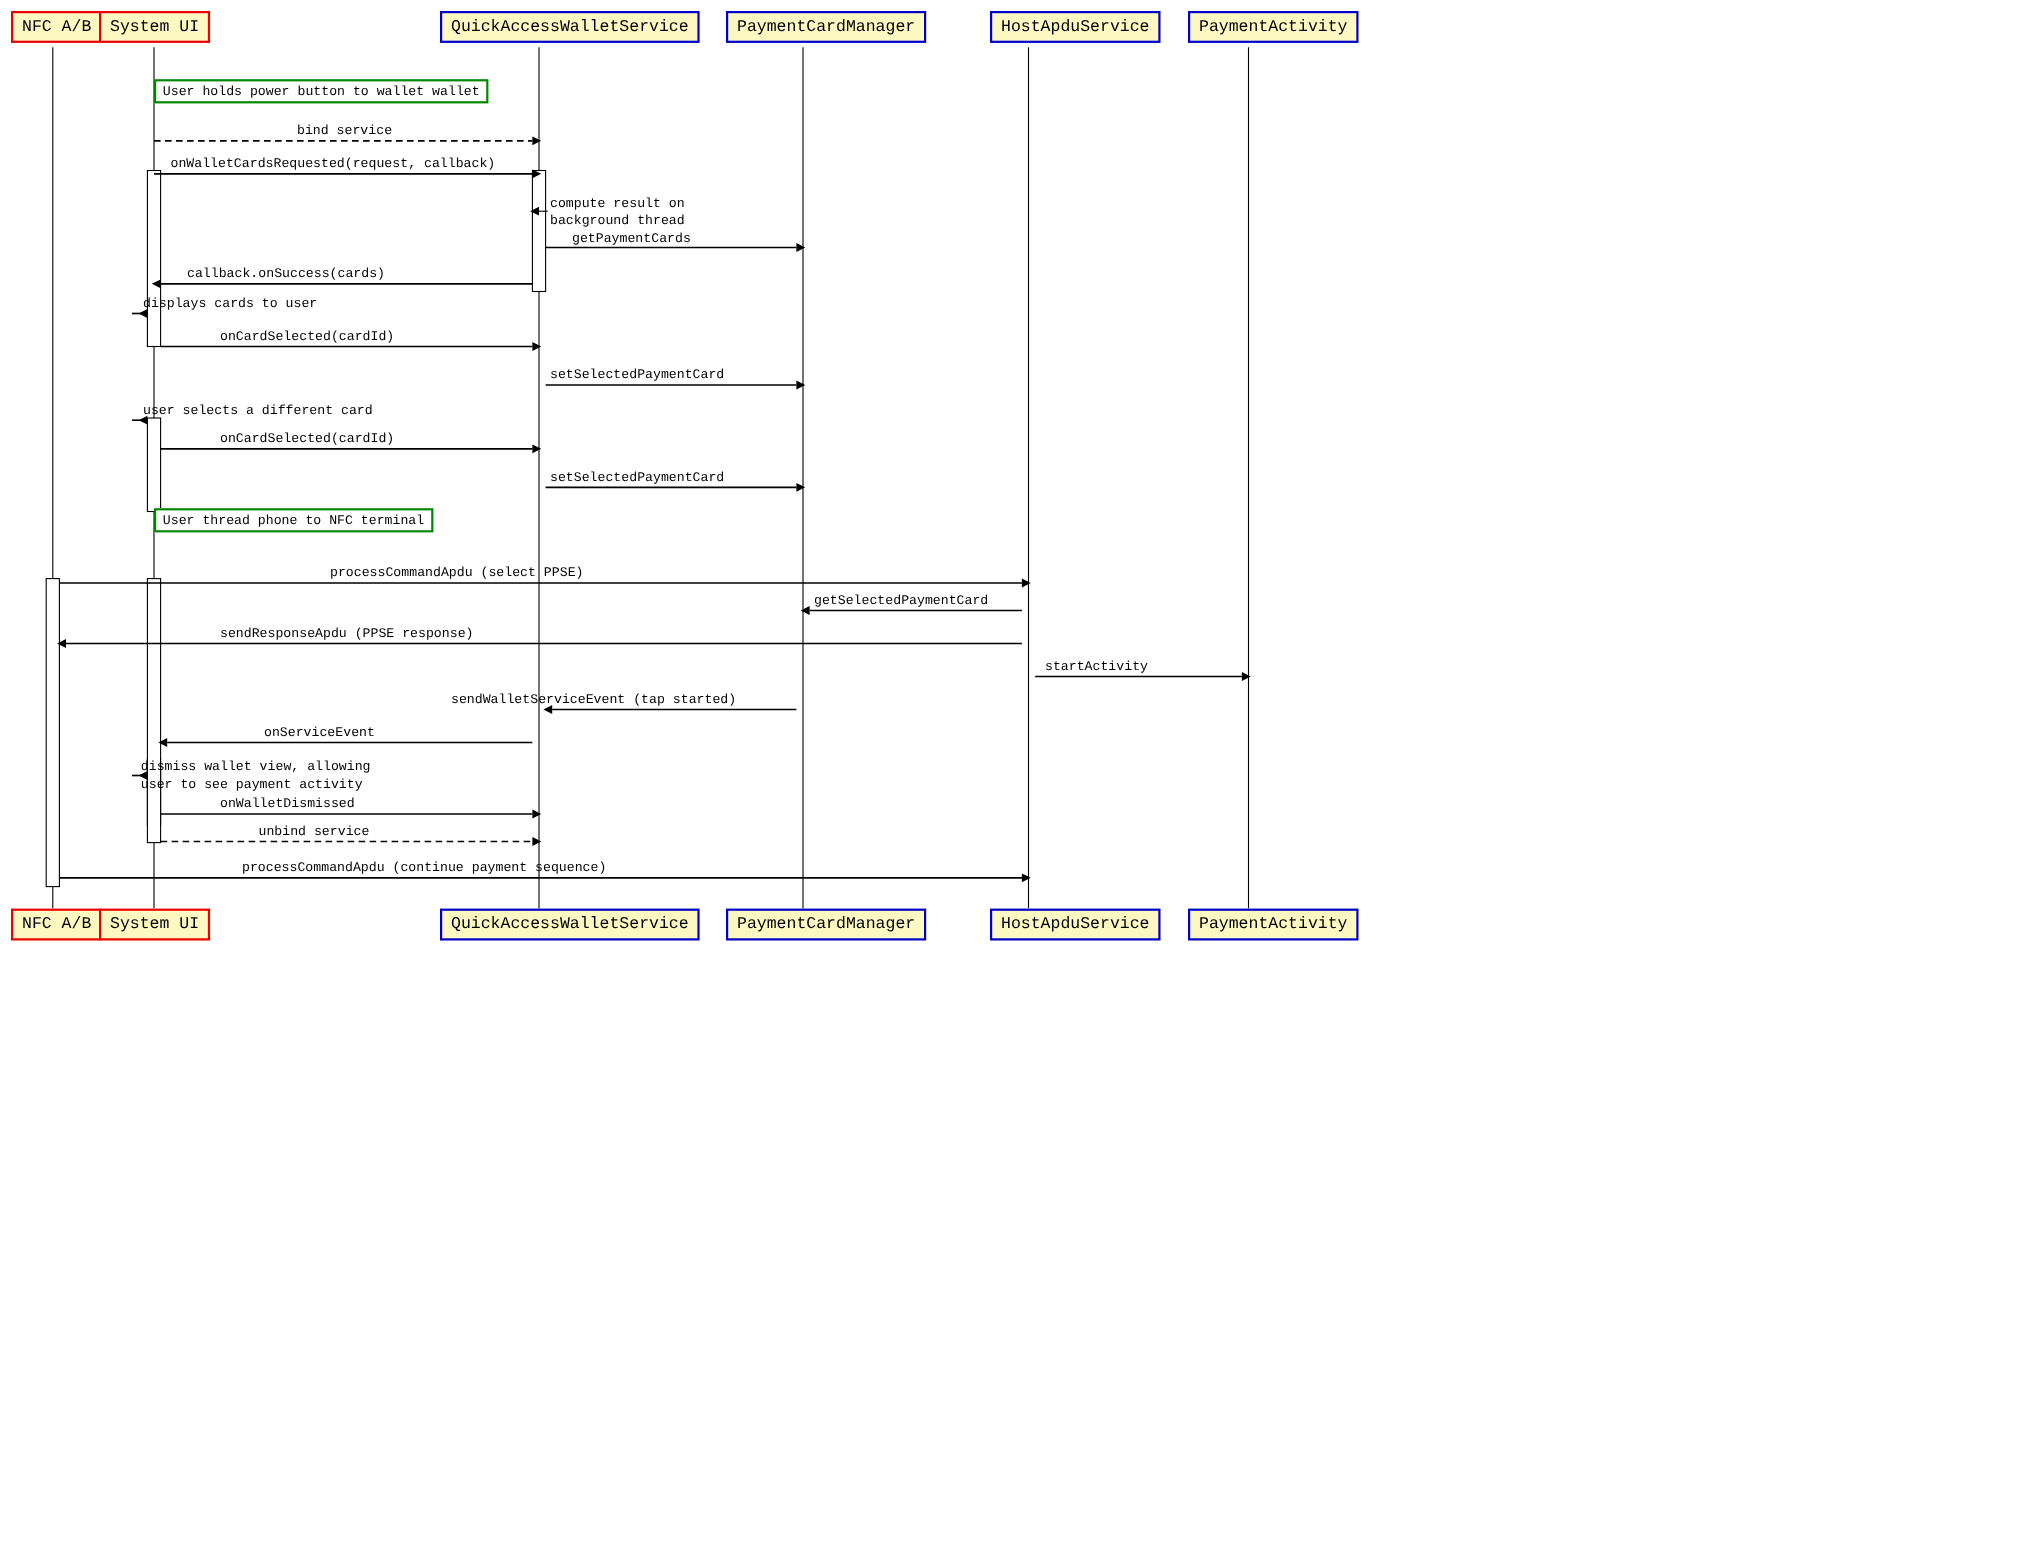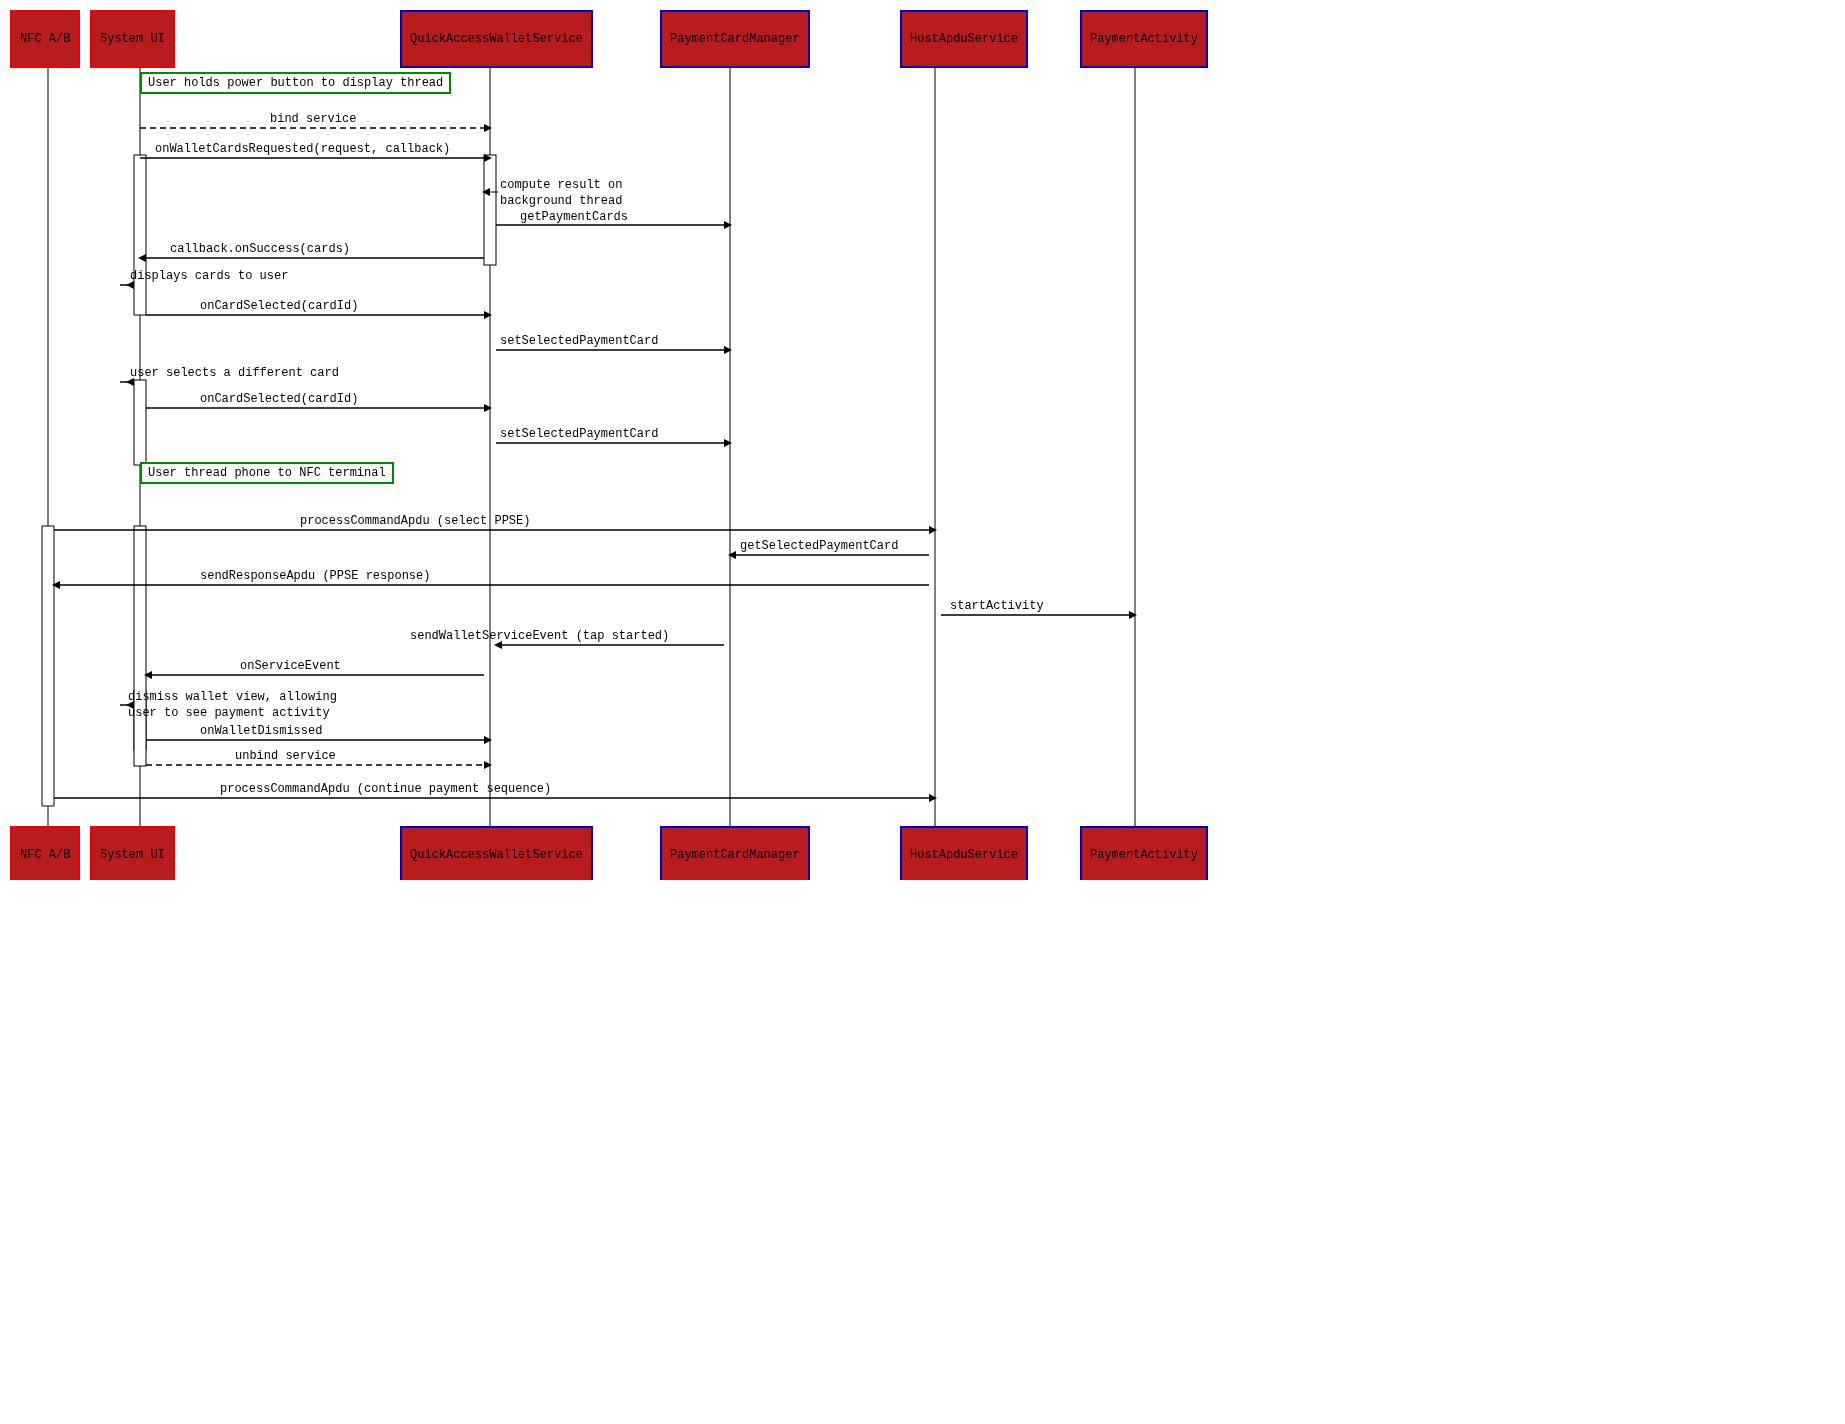--- a/index.html
+++ b/index.html
@@ -14,25 +14,25 @@
       overflow: visible;
     }
     .diagram-container {
       position: relative;
       width: 1245px;
       height: 880px;
     }
     .actor-box {
       position: absolute;
       border: 2px solid;
-      padding: 20px 8px;
-      font-size: 12px;
+      padding: 4px 8px;
+      font-size: 15px;
       font-family: 'Courier New', Courier, monospace;
       white-space: nowrap;
-      background: #b91c1c;
+      background: #fef9c3;
       z-index: 10;
     }
     .actor-red {
       border-color: #e00;
       color: #000;
     }
     .actor-blue {
       border-color: #00c;
       color: #000;
       margin-left: 40px;
@@ -69,21 +69,21 @@
   <div class="actor-box actor-blue" style="left:860px;top:10px;">HostApduService</div>
   <div class="actor-box actor-blue" style="left:1040px;top:10px;">PaymentActivity</div>
 
   <div class="actor-box actor-red" style="left:10px;top:826px;">NFC A/B</div>
   <div class="actor-box actor-red" style="left:90px;top:826px;">System UI</div>
   <div class="actor-box actor-blue" style="left:360px;top:826px;">QuickAccessWalletService</div>
   <div class="actor-box actor-blue" style="left:620px;top:826px;">PaymentCardManager</div>
   <div class="actor-box actor-blue" style="left:860px;top:826px;">HostApduService</div>
   <div class="actor-box actor-blue" style="left:1040px;top:826px;">PaymentActivity</div>
 
-  <div class="note-box" style="left:140px;top:72px;">User holds power button to display thread</div>
+  <div class="note-box" style="left:140px;top:72px;">User holds power button to wallet wallet</div>
   <div class="note-box" style="left:140px;top:462px;">User thread phone to NFC terminal</div>
 
   <svg class="arrows-svg">
 
     <line x1="48" y1="43" x2="48" y2="826" stroke="#000" stroke-width="1"></line>
 
     <line x1="140" y1="43" x2="140" y2="826" stroke="#000" stroke-width="1"></line>
 
     <line x1="490" y1="43" x2="490" y2="826" stroke="#000" stroke-width="1"></line>
 

